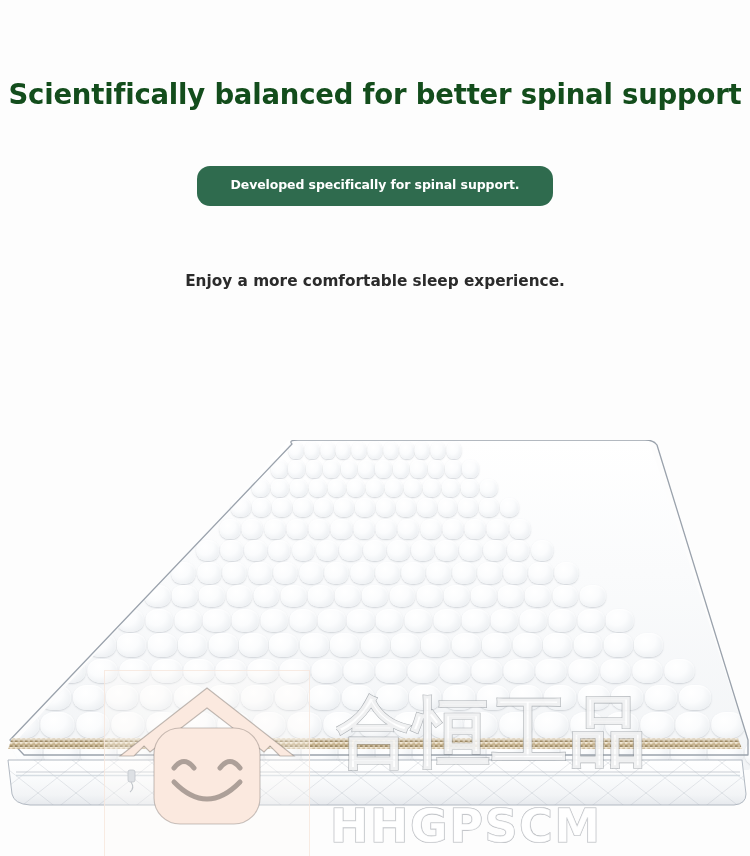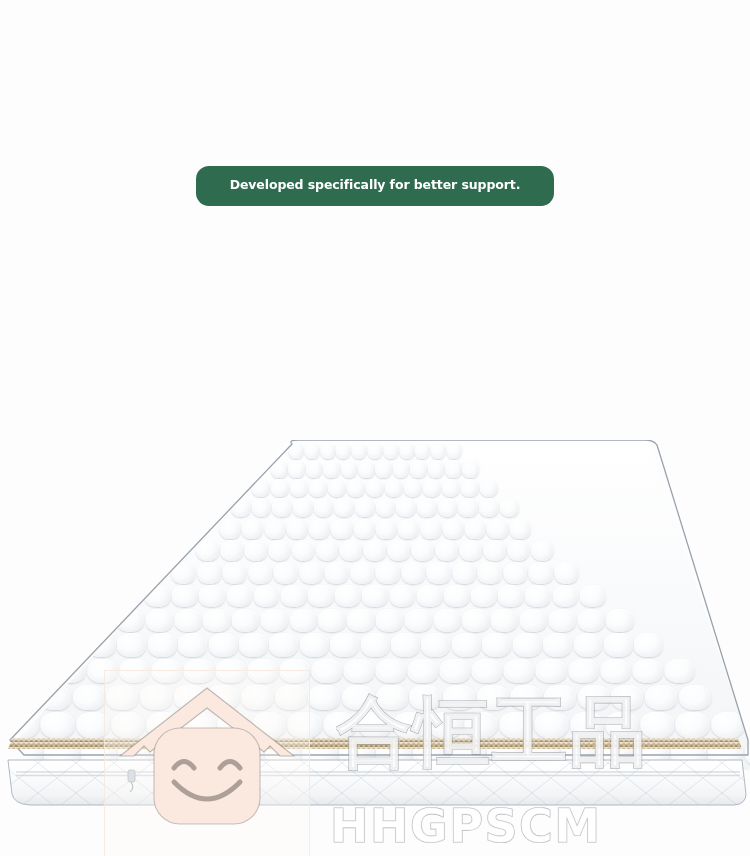--- a/index.html
+++ b/index.html
@@ -211,26 +211,28 @@
     stroke: rgba(120,126,134,0.55);
     stroke-width: 1.1px;
     paint-order: stroke fill;
   }
 </style>
 </head>
 <body>
 
 <div class="page">
 
+  <div class="headline">Scientifically balanced for better spinal support</div>
 
   <div class="badge-wrap">
-    <div class="badge">Developed specifically for better support.</div>
+    <div class="badge">Developed specifically for spinal support.</div>
   </div>
 
   <div class="body-copy">
+    <span class="closing">Enjoy a more comfortable sleep experience.</span>
   </div>
 
   <div class="photo-stage">
 
     <div class="mattress">
 
       <div class="mattress-top"></div>
 
       <div class="quilt" id="quilt">
           <div class="quilt-row" style="top: 2px; gap: 0.8px;">

